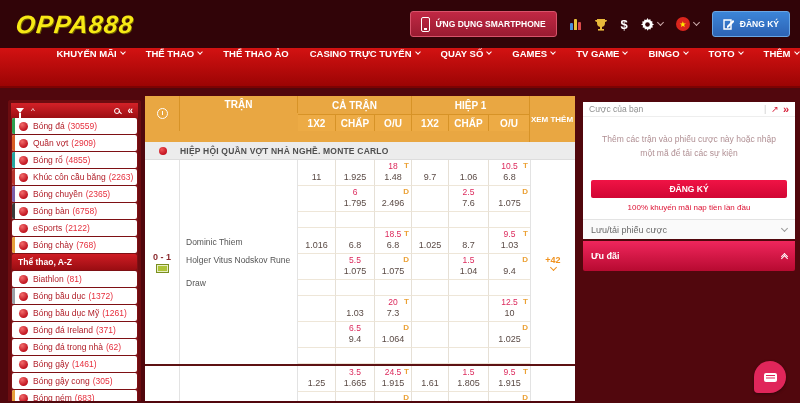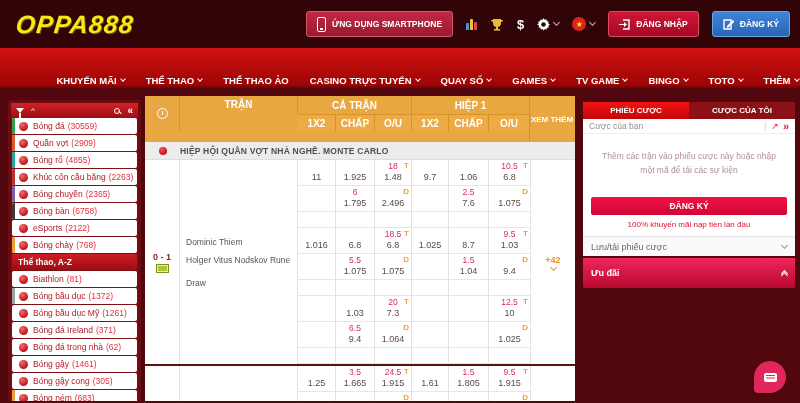--- a/index.html
+++ b/index.html
@@ -22,21 +22,21 @@
   .mini-chart i:nth-child(1){ height:7px; background:#4a90d9; }
   .mini-chart i:nth-child(2){ height:11px; background:#e8c33a; }
   .mini-chart i:nth-child(3){ height:8px; background:#d94a4a; }
   .dollar { color:#fff; font-size:13px; font-weight:bold; }
   .flag-circle { width:14px; height:14px; border-radius:50%; background:#da251d; color:#ffec00; font-size:8px; display:flex; align-items:center; justify-content:center; }
   .chev { display:inline-block; width:5px; height:5px; border-right:1.4px solid #caa; border-bottom:1.4px solid #caa; transform:rotate(45deg); margin-top:-3px; }
   .chev-white { border-color:#fff; width:4px; height:4px; }
   .iconbtn { display:flex; align-items:center; gap:4px; cursor:pointer; }
 
   
-  .navbar { height:40px; background:linear-gradient(#d31212,#9c0404); display:flex; align-items:flex-end; justify-content:center; gap:21px; padding-left:55px; border-bottom:2px solid #7c0303; }
+  .navbar { height:40px; background:linear-gradient(#d31212,#9c0404); display:flex; align-items:flex-start; justify-content:center; gap:21px; padding-left:55px; border-bottom:2px solid #7c0303; }
   .nav-item { color:#fff; font-size:9.5px; font-weight:bold; display:flex; align-items:center; gap:4px; cursor:pointer; white-space:nowrap; }
 
   
   .content { position:relative; height:313px; }
 
   
   .sidebar { position:absolute; left:8px; top:12px; bottom:0; width:133px; background:#7e1014; border:3px solid #6d0c10; border-bottom:none; border-radius:3px 3px 0 0; overflow:hidden; }
   .sb-head { height:15px; background:linear-gradient(#d42127,#9c0e13); display:flex; align-items:center; padding:0 5px; gap:7px; }
   .sb-head .grow { flex:1; }
   .sb-icon { color:#fff; font-size:8px; line-height:1; }
@@ -152,27 +152,20 @@
         <svg width="13" height="13" viewBox="0 0 13 13">
             <path fill="#fff" d="M6.5 0l1 1.7 1.9-.5.3 1.9 1.9.3-.5 1.9L13 6.5l-1.7 1 .5 1.9-1.9.3-.3 1.9-1.9-.5-1 1.7-1-1.7-1.9.5-.3-1.9-1.9-.3.5-1.9L0 6.5l1.7-1-.5-1.9 1.9-.3.3-1.9 1.9.5z"></path>
             <circle cx="6.5" cy="6.5" r="2.3" fill="#310408"></circle>
           </svg>
         <span class="chev"></span>
       </span>
       <span class="iconbtn">
         <span class="flag-circle">★</span>
         <span class="chev"></span>
       </span>
-      <div class="btn btn-login">
-        <svg width="11" height="11" viewBox="0 0 11 11">
-            <path fill="none" stroke="#fff" stroke-width="1.4" d="M4 1h6v9H4"></path>
-            <path fill="#fff" d="M0 5h5V3l3 2.5L5 8V6H0z"></path>
-          </svg>
-        <span>ĐĂNG NHẬP</span>
-      </div>
       <div class="btn btn-register">
         <svg width="11" height="11" viewBox="0 0 11 11">
             <path fill="none" stroke="#fff" stroke-width="1.4" d="M1 1h7v9H1z"></path>
             <path fill="#fff" d="M4 7l6-6 1.5 1.5L5.5 8.5 4 9z"></path>
           </svg>
         <span>ĐĂNG KÝ</span>
       </div>
     </div>
   </div>
 
@@ -684,24 +677,20 @@
                 </div>
                 <div class="o-bot">1.805</div>
               </div>
             </div>
           </div>
         <div class="col-more"></div>
       </div>
     </div>
 
     <div class="betslip">
-      <div class="bs-tabs">
-        <div class="bs-tab active">PHIẾU CƯỢC</div>
-        <div class="bs-tab inactive">CƯỢC CỦA TÔI</div>
-      </div>
       <div class="bs-body">
         <div class="bs-your">
           <span class="bs-your-label">Cược của bạn</span>
           <span class="bs-sep">|</span>
           <span class="bs-pin">↗</span>
           <span class="bs-raquo">»</span>
         </div>
         <div class="bs-empty">Thêm các trận vào phiếu cược này hoặc nhập một mã để tải các sự kiện</div>
         <div class="bs-register">ĐĂNG KÝ</div>
         <div class="bs-promo">100% khuyến mãi nạp tiền lần đầu</div>

